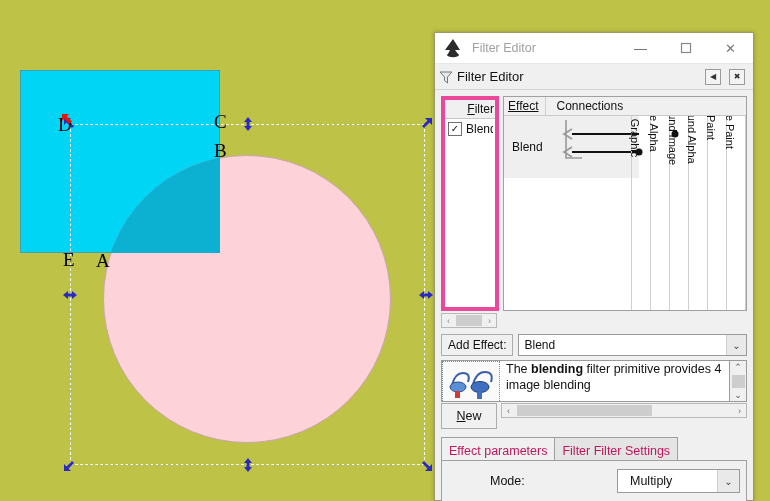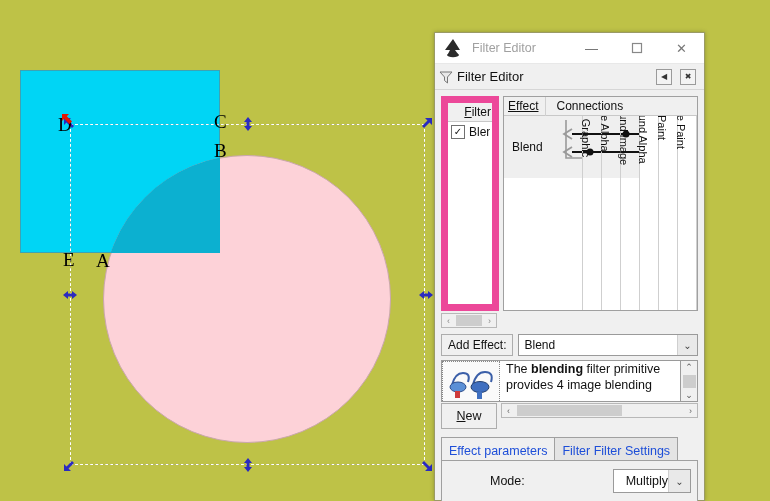--- a/index.html
+++ b/index.html
@@ -91,21 +91,21 @@
   .cursor-arrow {
     position: absolute;
     left: 60px; top: 113px;
     width: 16px; height: 16px;
   }
 
   
   #win {
     position: absolute;
     left: 434px; top: 32px;
-    width: 271px; height: 469px;
+    width: 320px; height: 469px;
     background: #f0f0f0;
     border: 1px solid #9a9a66;
     box-sizing: border-box;
     box-shadow: 0 0 4px rgba(0,0,0,0.25);
     font-size: 12px;
   }
   .titlebar {
     height: 31px;
     background: #ffffff;
     display: flex;
@@ -153,21 +153,21 @@
     padding: 5px 6px 6px 6px;
     box-sizing:border-box;
   }
 
   .top-split { display:flex; height: 215px; gap:4px; }
 
   
   .filter-list {
     width: 58px;
     background:#fff;
-    border:7px solid #ec4899;
+    border:4px solid #ec4899;
     box-sizing:border-box;
     display:flex; flex-direction:column;
     overflow:hidden;
   }
   .fl-head {
     height: 19px;
     background:#f0f0f0;
     border-bottom:1px solid #c8c8c8;
     display:flex; align-items:center; justify-content:flex-end;
     padding-right:1px;
@@ -354,21 +354,21 @@
 
   
   .tabs {
     display:flex; margin-top: 8px;
     border-bottom:1px solid #a0a0a0;
     height: 23px;
   }
   .tab {
     padding: 3px 7px 0 7px;
     font-size: 12.5px;
-    color:#1d4ed8;
+    color:#be185d;
     border:1px solid #a0a0a0;
     border-bottom:none;
     background:#e4e4e4;
     box-sizing:border-box;
     height:23px;
     display:flex;align-items:center;
   }
   .tab.active { background:#f0f0f0; position:relative; top:0; }
   .tab + .tab { margin-left:-1px; }
 

